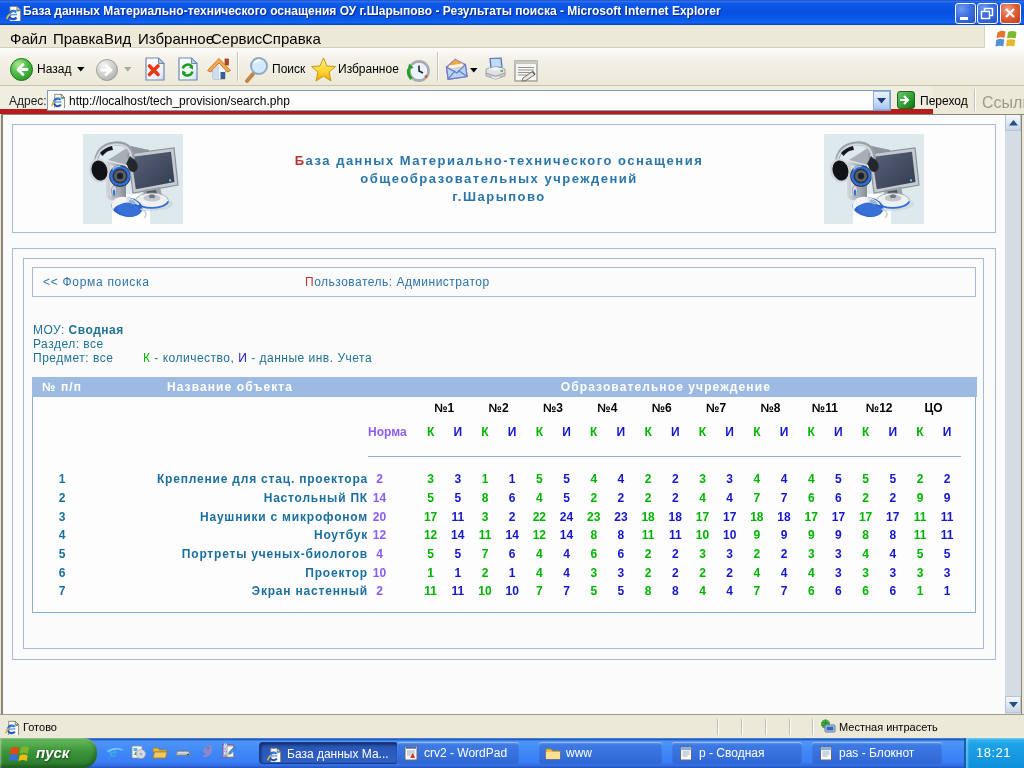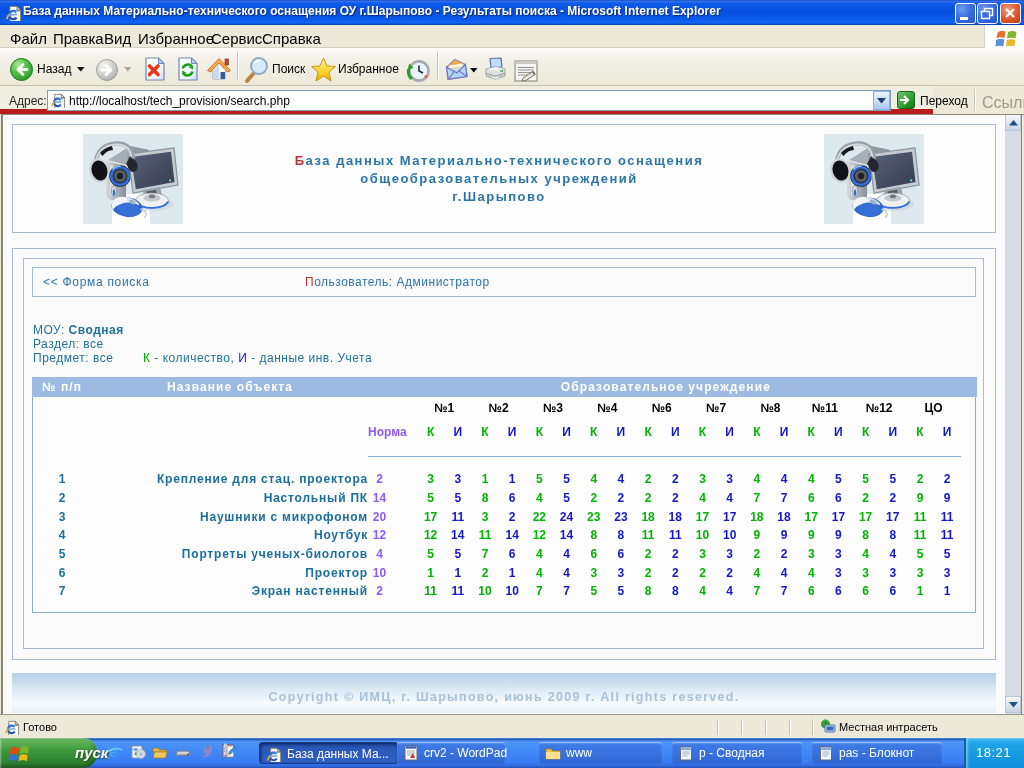--- a/index.html
+++ b/index.html
@@ -77,21 +77,21 @@
 
 #statusbar{left:0;top:714px;width:1024px;height:24px;background:#ece9d8;border-top:1px solid #9d9a88;box-sizing:border-box;}
 #statusbar .txt{position:absolute;top:6px;font-size:11px;color:#000;}
 .ssep{position:absolute;top:4px;width:1px;height:16px;background:#c2bfae;border-right:1px solid #fff;}
 
 #taskbar{left:0;top:738px;width:1024px;height:30px;
  background:linear-gradient(180deg,#4a8fe0 0%,#2a5abe 5%,#4e96f8 11%,#4088f6 45%,#3a7ef5 80%,#2e68dc 94%,#2452b8 100%);}
 #startbtn{left:0;top:0;width:97px;height:30px;border-radius:0 14px 14px 0;
  background:linear-gradient(180deg,#4ca349 0%,#5fb356 12%,#3c9539 45%,#2e8031 85%,#256b27 100%);
  box-shadow:inset -2px -2px 4px rgba(0,40,0,.35), inset 1px 1px 2px rgba(255,255,255,.5);}
-#startbtn span{position:absolute;left:36px;top:6px;color:#fff;font-size:15px;font-weight:bold;font-style:italic;text-shadow:1px 1px 2px #1a4a1a;margin-left:39px;}
+#startbtn span{position:absolute;left:36px;top:6px;color:#fff;font-size:15px;font-weight:bold;font-style:italic;text-shadow:1px 1px 2px #1a4a1a;}
 .qlicon{position:absolute;top:7px;width:16px;height:16px;}
 .taskbtn{position:absolute;top:4px;height:22px;border-radius:3px;color:#fff;font-size:12px;
  background:linear-gradient(180deg,#5490f0 0%,#3d79e4 15%,#3670dd 60%,#2f66d2 100%);
  box-shadow:inset 0 1px 1px rgba(255,255,255,.45);}
 .taskbtn.active{background:linear-gradient(180deg,#20489a 0%,#2a58b8 25%,#2e60c2 100%);box-shadow:inset 1px 1px 3px rgba(0,0,40,.55);border:1px solid #1a3c88;box-sizing:border-box;}
 .taskbtn .ticon{position:absolute;left:6px;top:3px;width:16px;height:16px;}
 .taskbtn .tlabel{position:absolute;left:27px;top:4px;white-space:nowrap;}
 #tray{left:964px;top:0;width:60px;height:46px;
  background:linear-gradient(180deg,#34b4ec 0%,#1da2e6 15%,#1293de 55%,#0d86d0 90%,#0a78c0 100%);
  border-left:2px solid #0d62a8;box-shadow:inset 2px 1px 2px rgba(255,255,255,.35);box-sizing:border-box;}
@@ -655,21 +655,20 @@
               <td class="grn">6</td>
               <td class="blu">6</td>
               <td class="grn">1</td>
               <td class="blu">1</td>
               <td></td>
             </tr>
 </tbody>
         </table>
       </div>
 
-    <div class="abs" id="footer"><span>Copyright © ИМЦ, г. Шарыпово, июнь 2009 г. All rights reserved.</span></div>
   </div>
   <div class="abs" id="vscroll">
     <div class="sbtn" style="top:0">
       <svg style="position:absolute;left:3px;top:5px" width="9" height="6">
           <path d="M4.5 0 L9 5.5 H0 Z" fill="#20508c"></path>
         </svg>
     </div>
     <div class="sbtn" style="top:582px">
       <svg style="position:absolute;left:3px;top:5px" width="9" height="6">
           <path d="M0 0 h9 L4.5 5.5 Z" fill="#20508c"></path>
@@ -743,21 +742,21 @@
     <path d="M13.5,3.5 l1.8,1.8 l-5.5,5.5 l-2.3,0.6 l0.6,-2.4 z" fill="#4a90e0" stroke="#2a60a8" stroke-width="0.6"></path>
     <path d="M8,10 l-1.5,1.8 l1.9,-0.5 z" fill="#f0c040"></path>
   </svg>
 
   <div class="taskbtn active" style="left:259px;width:139px">
     <svg class="ticon" viewBox="0 0 17 17">
       <use href="#ieicon"></use>
     </svg>
     <span class="tlabel">База данных Ма...</span>
   </div>
-  <div class="taskbtn" style="left:397px;width:108px">
+  <div class="taskbtn" style="left:397px;width:122px">
     <svg class="ticon" viewBox="0 0 16 16">
       <rect x="2" y="1" width="12" height="14" fill="#fff" stroke="#667"></rect>
       <path d="M3 2.5 h10" stroke="#3a66c0" stroke-width="2.4"></path>
       <path d="M4 6 h8 M4 8 h8 M4 10 h6" stroke="#99a" stroke-width="0.9"></path>
       <path d="M7 13 l3 -5 l2 5 z" fill="#d03030"></path>
     </svg>
     <span class="tlabel">crv2 - WordPad</span>
   </div>
   <div class="taskbtn" style="left:539px;width:123px">
     <svg class="ticon" viewBox="0 0 16 16">

